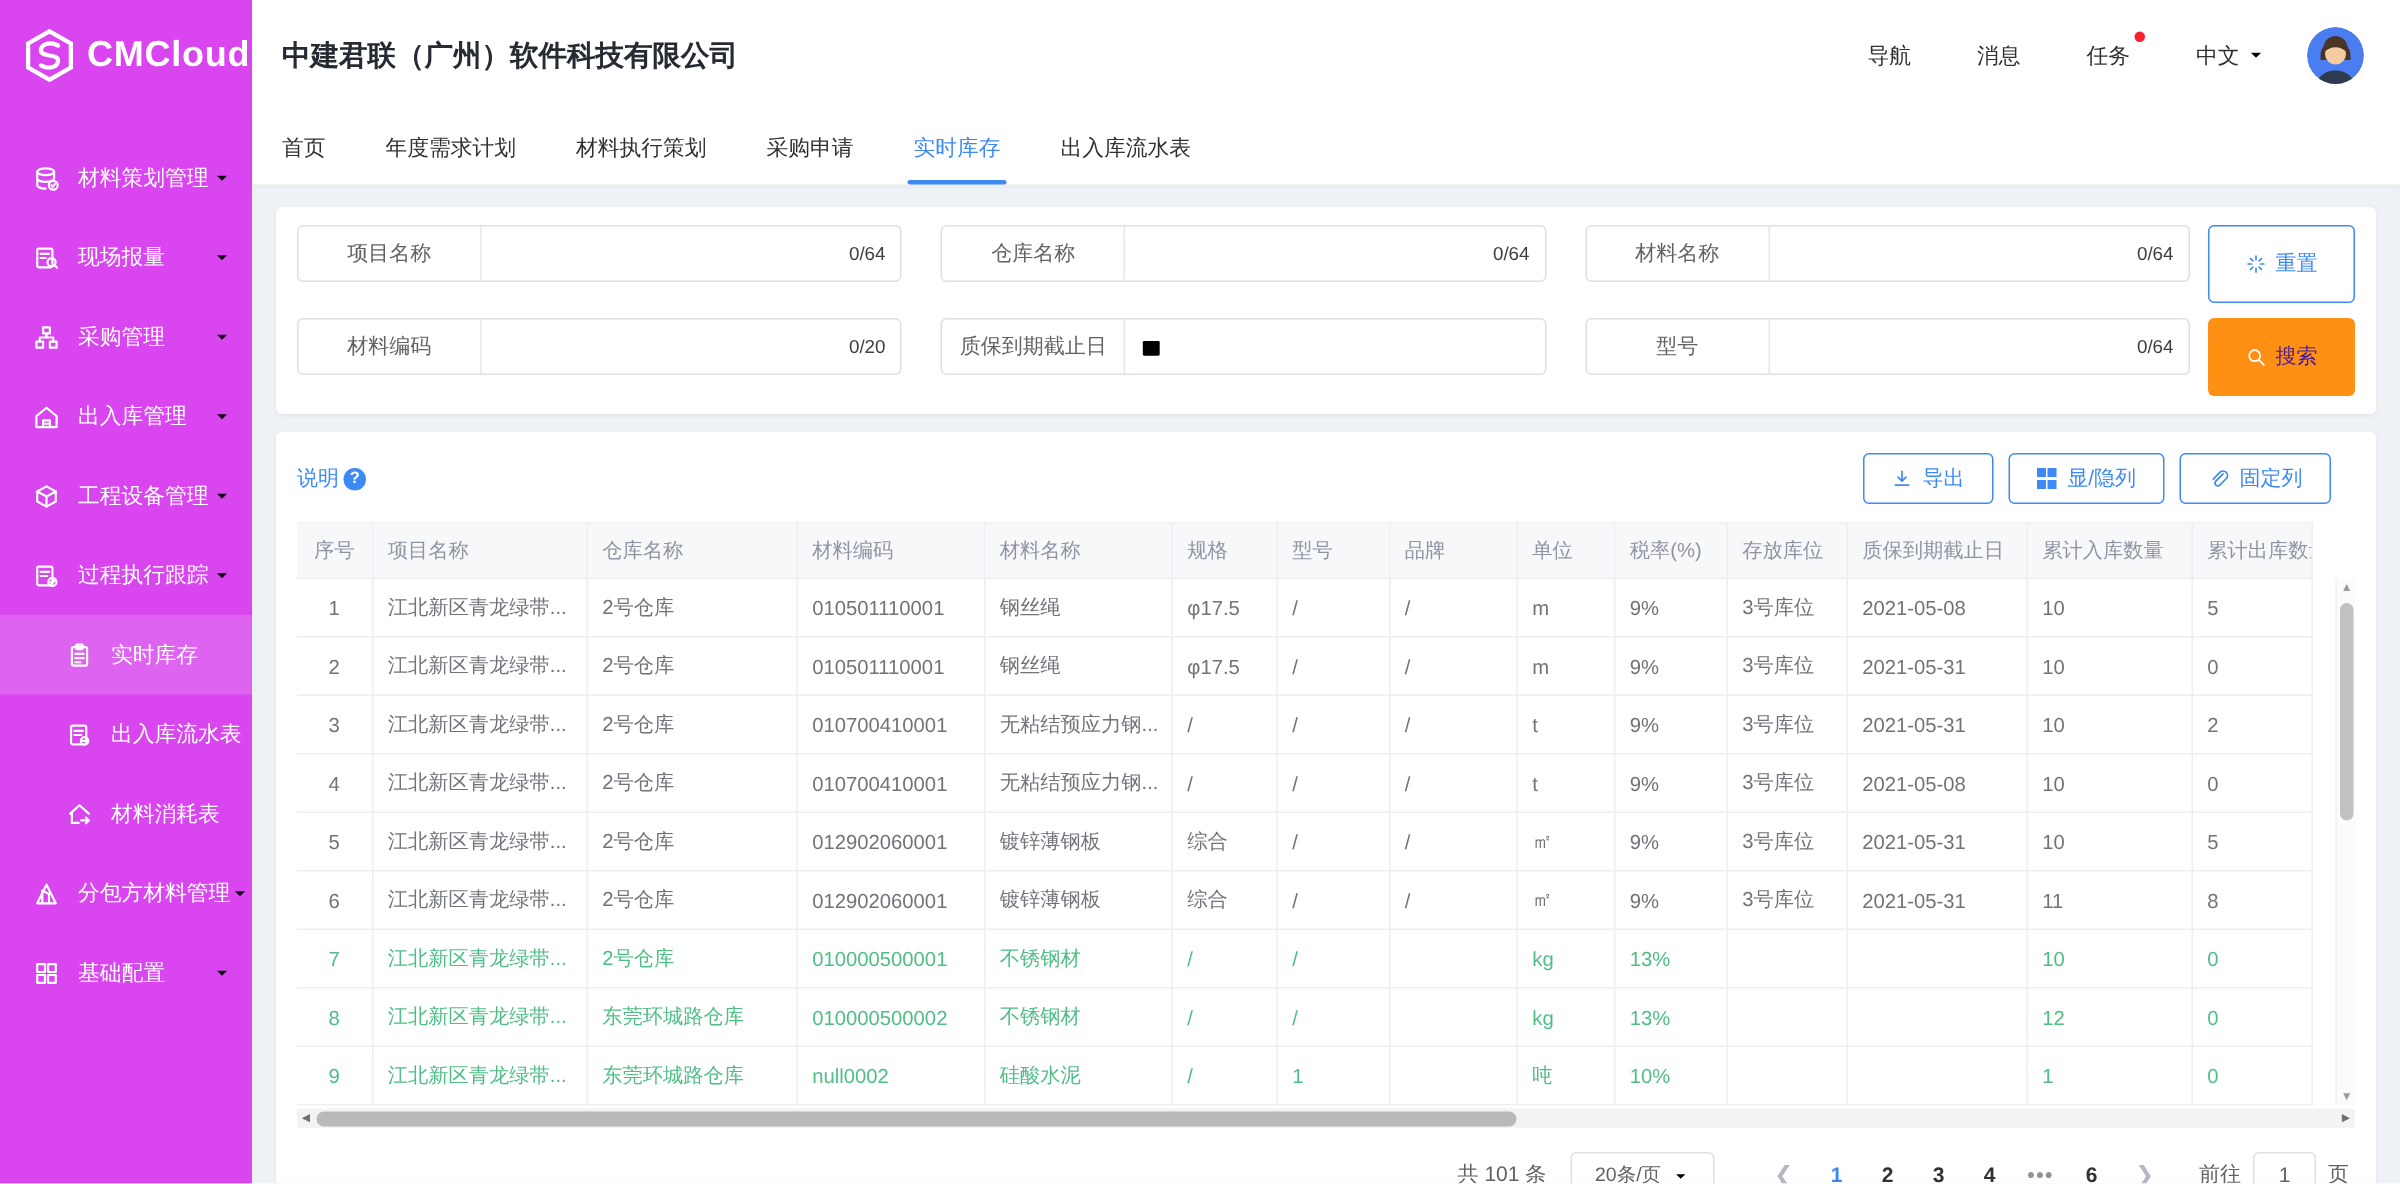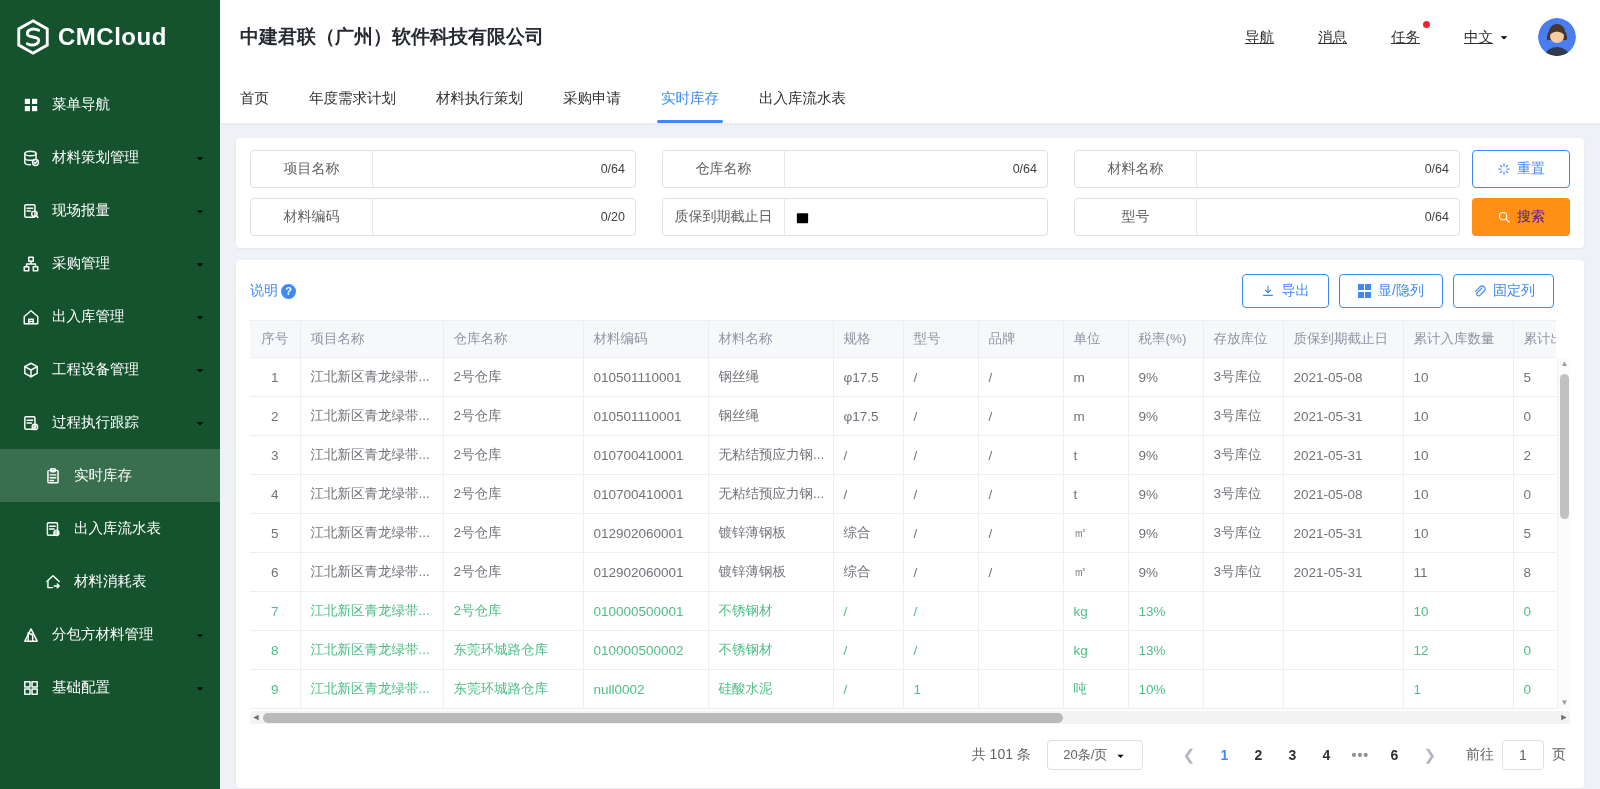--- a/index.html
+++ b/index.html
@@ -1,41 +1,41 @@
 <!DOCTYPE html>
 <html><head>
 <meta charset="utf-8">
 <style>
   * { margin:0; padding:0; box-sizing:border-box; }
   html,body { width:1600px; height:789px; overflow:hidden; }
   body { font-family:"Liberation Sans","DejaVu Sans",sans-serif; background:#eef1f5; color:#606266; }
   .app { display:flex; width:1600px; height:789px; }
 
   
-  .sidebar { width:220px; background:#14532d; color:#fff; flex-shrink:0; display:flex; flex-direction:column; }
+  .sidebar { width:168px; background:#d946ef; color:#fff; flex-shrink:0; display:flex; flex-direction:column;gap:14px; }
   .logo { height:74px; display:flex; align-items:center; padding-left:14px; gap:6px; }
   .logo .logo-mark { width:38px; height:38px; }
   .logo .logo-text { font-size:24px; font-weight:bold; letter-spacing:0.5px; }
   .side-nav { flex:1; padding-top:4px; }
   .side-item { height:53px; display:flex; align-items:center; padding:0 14px 0 22px; font-size:14.5px; cursor:pointer; position:relative; }
   .side-item .icon { width:18px; height:18px; margin-right:12px; flex-shrink:0; }
   .side-item .icon svg { width:18px; height:18px; }
   .side-item .lbl { flex:1; white-space:nowrap; }
   .side-item .chev { width:12px; height:12px; opacity:.9; }
   .side-item .chev svg { width:12px; height:12px; }
   .side-item.sub { padding-left:44px; }
   .side-item.active { background:rgba(255,255,255,0.16); }
   .icon svg { display:block; stroke:currentColor; fill:none; stroke-width:1.3; stroke-linecap:round; stroke-linejoin:round; }
 
   
   .main { flex:1; display:flex; flex-direction:column; min-width:0; }
   .topbar { height:74px; background:#fff; display:flex; align-items:center; padding:0 24px 0 20px; }
   .company { font-size:19px; font-weight:bold; color:#262b33; flex:1; }
   .topnav { display:flex; align-items:center; gap:44px; margin-right:28px; }
-  .topnav-item { font-size:14.5px; color:#303133; cursor:pointer; position:relative; display:flex; align-items:center; gap:5px;text-decoration:underline; }
+  .topnav-item { font-size:14.5px; color:#303133; cursor:pointer; position:relative; display:flex; align-items:center; gap:5px; }
   .topnav-item .dot { position:absolute; top:-7px; right:-10px; width:7px; height:7px; border-radius:50%; background:#f5222d; }
   .topnav-item .chev { width:12px; height:12px; color:#909399; }
   .topnav-item .chev svg { width:12px; height:12px; }
   .avatar { width:38px; height:38px; border-radius:50%; overflow:hidden; cursor:pointer; flex-shrink:0; }
   .avatar svg { width:38px; height:38px; display:block; }
 
   .tabbar { background:#fff; border-bottom:1px solid #ececec; padding:0 20px; display:flex; gap:40px; height:50px; box-shadow:0 1px 2px rgba(0,0,0,0.03); }
   .tab { font-size:14.5px; color:#303133; display:flex; align-items:center; cursor:pointer; position:relative; }
   .tab.active { color:#3d8af5; }
   .tab.active::after { content:""; position:absolute; left:-4px; right:-4px; bottom:0; height:3px; background:#3d8af5; border-radius:2px; }
@@ -47,21 +47,21 @@
   .search-card { display:flex; padding:12px 14px; gap:12px; margin-bottom:12px; }
   .fields { flex:1; display:grid; grid-template-columns:1fr 1fr 1fr; gap:10px 26px; }
   .field { height:38px; border:1px solid #dcdfe6; border-radius:4px; display:flex; align-items:stretch; background:#fff; }
   .field .flabel { width:122px; display:flex; align-items:center; justify-content:center; font-size:14px; color:#606266; border-right:1px solid #e4e7ed; flex-shrink:0; white-space:nowrap; }
   .field .finput { flex:1; display:flex; align-items:center; padding:0 10px; gap:6px; }
   .field input { border:none; outline:none; flex:1; font-size:14px; min-width:0; background:transparent; color:#303133; font-family:inherit; }
   .field .counter { font-size:12.5px; color:#404040; flex-shrink:0; }
   .field .cal { width:15px; height:15px; color:#c0c4cc; }
   .field .cal svg { width:15px; height:15px; }
   .actions { width:98px; display:flex; flex-direction:column; gap:10px; flex-shrink:0; }
-  .btn { height:38px; border-radius:4px; font-size:14px; display:flex; align-items:center; justify-content:center; gap:6px; cursor:pointer; border:1px solid transparent; font-family:inherit; }
+  .btn { height:52px; border-radius:4px; font-size:14px; display:flex; align-items:center; justify-content:center; gap:6px; cursor:pointer; border:1px solid transparent; font-family:inherit; }
   .btn .icon svg { width:14px; height:14px; }
   .btn-reset { background:#fff; border-color:#3d8af5; color:#3d8af5; }
   .btn-search { background:#ff9013; color:#4c1d95; }
   .btn-search .icon svg { stroke:#fff; }
 
   
   .table-card { padding:10px 14px 8px 14px; }
   .toolbar { display:flex; align-items:center; margin:4px 16px 12px 0; }
   .note { display:flex; align-items:center; gap:3px; color:#3d8af5; font-size:14px; cursor:pointer; }
   .note .qicon { width:15px; height:15px; border-radius:50%; background:#3d8af5; color:#fff; font-size:11px; font-weight:bold; display:flex; align-items:center; justify-content:center; }
@@ -110,31 +110,20 @@
     <div class="logo">
       <span class="logo-mark">
         <svg viewBox="0 0 40 40">
           <path d="M20 3 L35 11.5 V28.5 L20 37 L5 28.5 V11.5 Z" fill="none" stroke="#fff" stroke-width="3"></path>
           <path d="M26 13 c-6-3-12-1-12 3.5 c0 5 12 2 12 7 c0 4.5-6 6.5-12 3.5" fill="none" stroke="#fff" stroke-width="3" stroke-linecap="round"></path>
         </svg>
       </span>
       <span class="logo-text">CMCloud</span>
     </div>
     <nav class="side-nav" id="side-nav">
-        <div class="side-item">
-          <span class="icon ">
-            <svg viewBox="0 0 16 16">
-              <rect x="2.5" y="2.5" width="4.6" height="4.6" fill="currentColor" stroke="none"></rect>
-              <rect x="8.9" y="2.5" width="4.6" height="4.6" fill="currentColor" stroke="none"></rect>
-              <rect x="2.5" y="8.9" width="4.6" height="4.6" fill="currentColor" stroke="none"></rect>
-              <rect x="8.9" y="8.9" width="4.6" height="4.6" fill="currentColor" stroke="none"></rect>
-            </svg>
-          </span>
-          <span class="lbl">菜单导航</span>
-        </div>
         <div class="side-item">
           <span class="icon ">
             <svg viewBox="0 0 16 16">
               <ellipse cx="7.5" cy="4" rx="5" ry="2"></ellipse>
               <path d="M2.5 4v4c0 1.1 2.2 2 5 2s5-.9 5-2V4"></path>
               <path d="M2.5 8v4c0 1.1 2.2 2 5 2"></path>
               <circle cx="12" cy="12" r="2.6"></circle>
               <path d="M10.9 12l.8.8 1.4-1.6"></path>
             </svg>
           </span>

